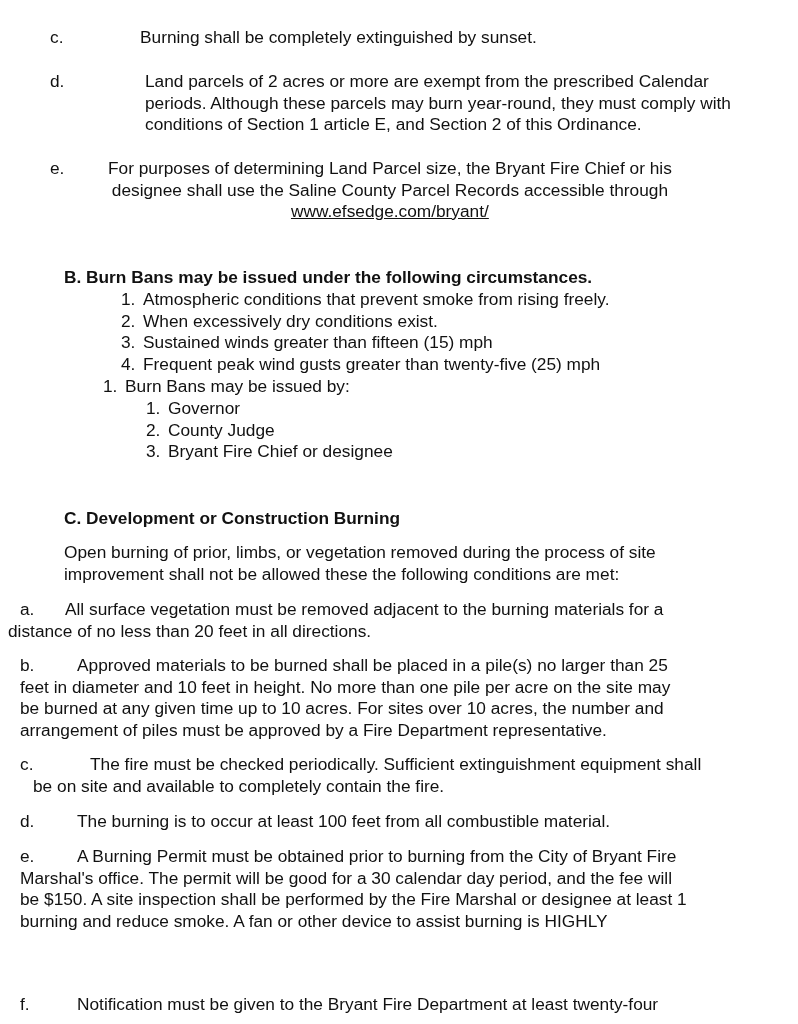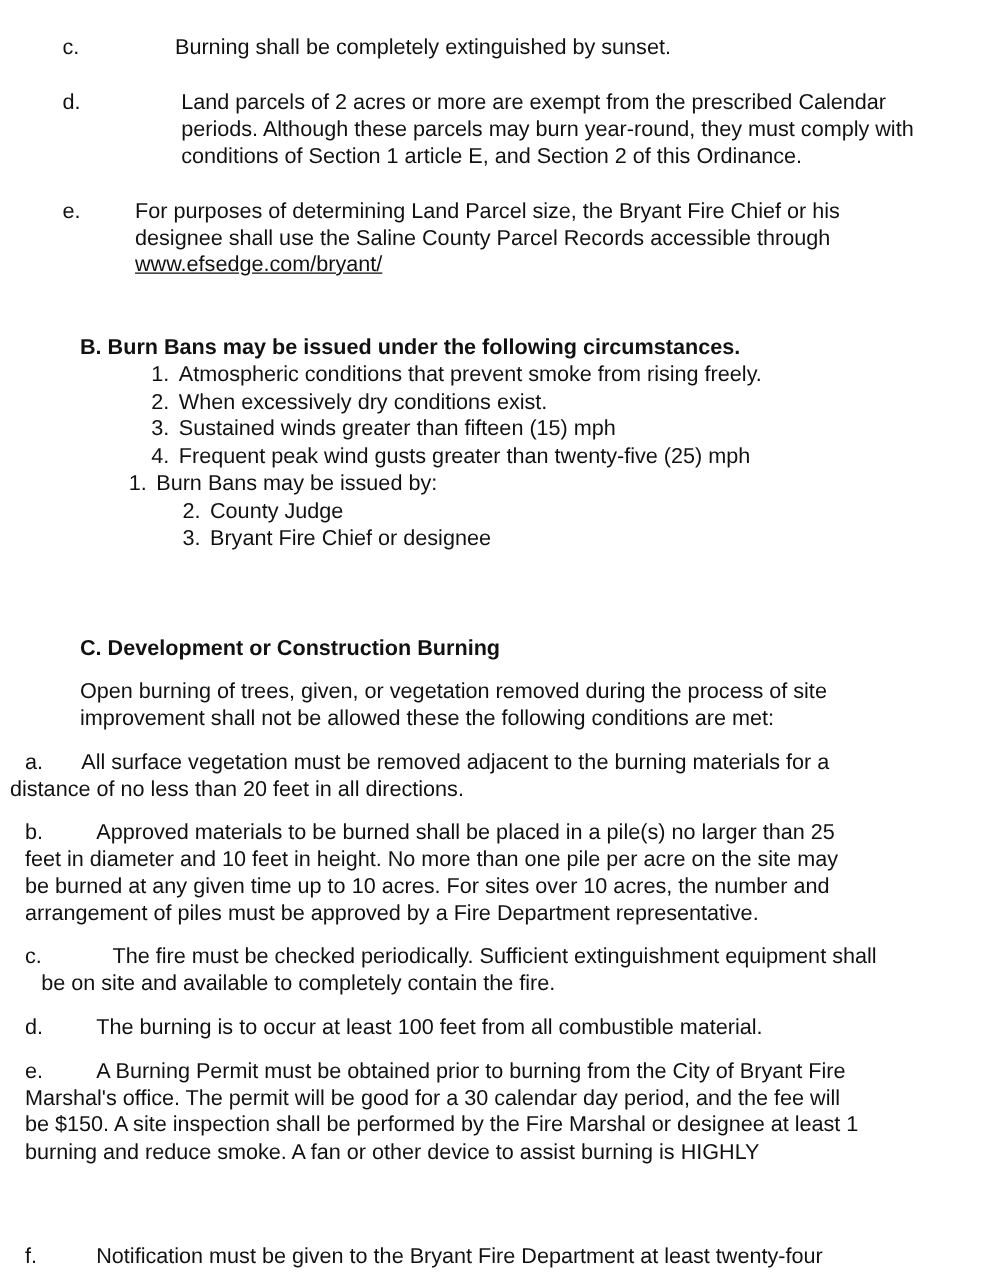--- a/index.html
+++ b/index.html
@@ -25,48 +25,49 @@
 </div>
 
 <div class="lbl" style="left:50px;top:71px;">d.</div>
 <div class="txt" style="left:108px;top:71px;margin-left:37px;">
   <div>Land parcels of 2 acres or more are exempt from the prescribed Calendar</div>
   <div>periods. Although these parcels may burn year-round, they must comply with</div>
   <div>conditions of Section 1 article E, and Section 2 of this Ordinance.</div>
 </div>
 
 <div class="lbl" style="left:50px;top:158px;">e.</div>
-<div class="txt" style="left:108px;top:158px;">
+<div class="txt" style="left:108px;top:158px;text-align:center;">
   <div>For purposes of determining Land Parcel size, the Bryant Fire Chief or his</div>
   <div>designee shall use the Saline County Parcel Records accessible through</div>
   <div><a class="link">www.efsedge.com/bryant/</a></div>
 </div>
 
 <div class="abs bold" style="left:64px;top:267px;">B.  Burn Bans may be issued under the following circumstances.</div>
 
 <div class="txt" style="left:121px;top:289px;">
   <div><span class="num">1.</span><span>Atmospheric conditions that prevent smoke from rising freely.</span></div>
   <div><span class="num">2.</span><span>When excessively dry conditions exist.</span></div>
   <div><span class="num">3.</span><span>Sustained winds greater than fifteen (15) mph</span></div>
   <div><span class="num">4.</span><span>Frequent peak wind gusts greater than twenty-five (25) mph</span></div>
 </div>
 
 <div class="abs" style="left:103px;top:376px;">
   <span class="num">1.</span><span>Burn Bans may be issued by:</span>
 </div>
 
 <div class="txt" style="left:146px;top:398px;">
+  <div><span class="num">1.</span><span>Governor</span></div>
   <div><span class="num">2.</span><span>County Judge</span></div>
   <div><span class="num">3.</span><span>Bryant Fire Chief or designee</span></div>
 </div>
 
 <div class="abs bold" style="left:64px;top:508px;">C.  Development or Construction Burning</div>
 
 <div class="txt" style="left:64px;top:542px;">
-  <div>Open burning of trees, given, or vegetation removed during the process of site</div>
+  <div>Open burning of prior, limbs, or vegetation removed during the process of site</div>
   <div>improvement shall not be allowed these the following conditions are met:</div>
 </div>
 
 <div class="lbl" style="left:20px;top:599px;">a.</div>
 <div class="txt" style="left:8px;top:599px;">
   <div style="padding-left:57px;">All surface vegetation must be removed adjacent to the burning materials for a</div>
   <div>distance of no less than 20 feet in all directions.</div>
 </div>
 
 <div class="lbl" style="left:20px;top:655px;">b.</div>

